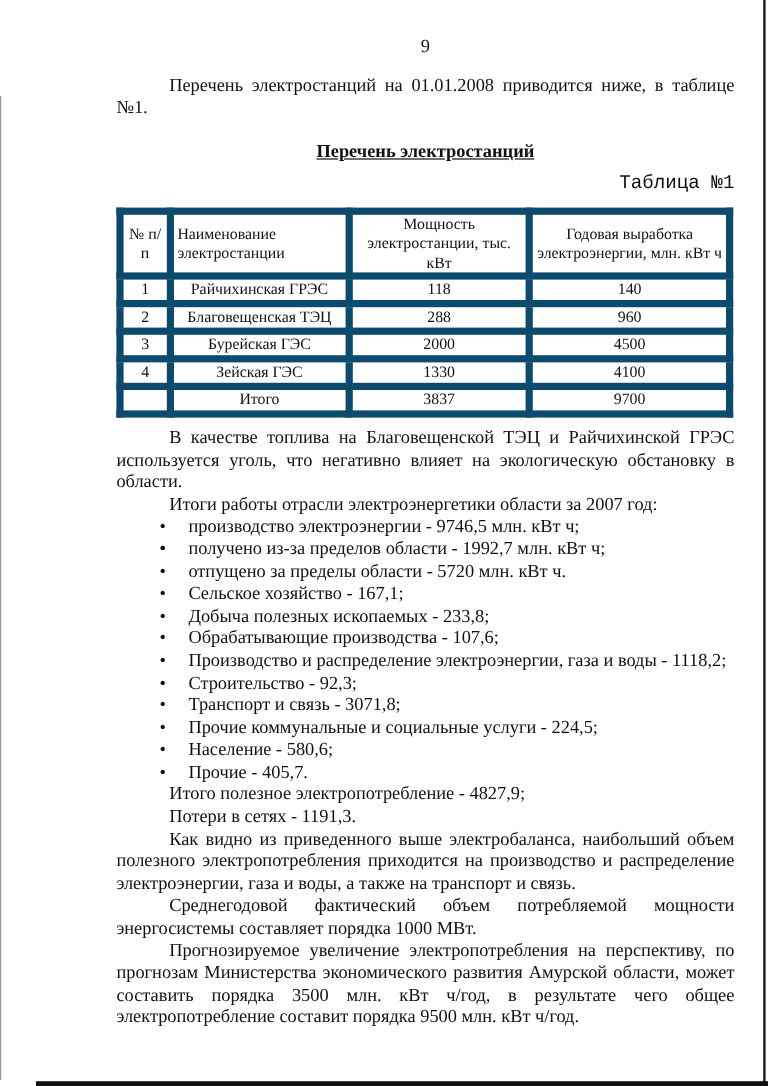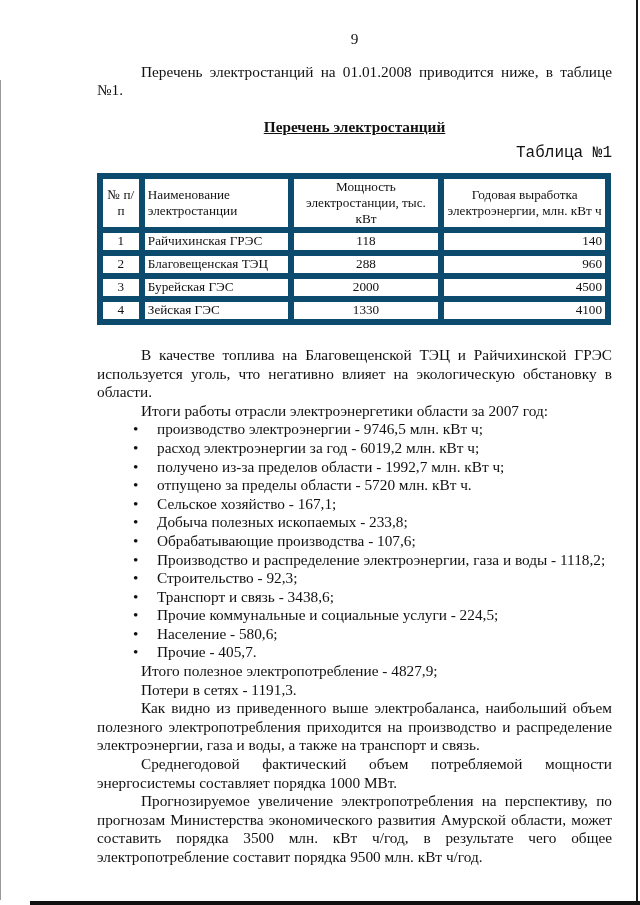--- a/index.html
+++ b/index.html
@@ -84,26 +84,26 @@
     table.stations th {
       text-align: center;
       height: 36px;
       vertical-align: middle;
     }
     table.stations td {
       height: 17px;
       vertical-align: top;
     }
     .c-num { width: 34px; text-align: center; }
-    .c-name { width: 148px; text-align: left; }
+    .c-name { width: 148px; text-align: center; }
     .c-cap { width: 150px; text-align: center; }
-    .c-gen { width: 170px; text-align: right; }
+    .c-gen { width: 170px; text-align: center; }
     td.total-label { text-align: center; }
     td.c-gen { padding-top: 3px; }
-    .after-table { margin-top: 21px; }
+    .after-table { margin-top: 8px; }
     ul.bullets {
       list-style: none;
       margin: 0;
       padding: 0;
     }
     ul.bullets li {
       position: relative;
       padding-left: 60px;
       margin: 0;
     }
@@ -158,41 +158,47 @@
           <td class="c-name">Бурейская ГЭС</td>
           <td class="c-cap">2000</td>
           <td class="c-gen">4500</td>
         </tr>
         <tr>
           <td class="c-num">4</td>
           <td class="c-name">Зейская ГЭС</td>
           <td class="c-cap">1330</td>
           <td class="c-gen">4100</td>
         </tr>
+        <tr>
+          <td class="c-num"></td>
+          <td class="c-name total-label">Итого</td>
+          <td class="c-cap">3837</td>
+          <td class="c-gen">9700</td>
+        </tr>
       </tbody>
     </table>
 
     <p class="indent after-table">В качестве топлива на Благовещенской ТЭЦ и Райчихинской ГРЭС используется уголь, что негативно влияет на экологическую обстановку в области.</p>
     <p class="indent">Итоги работы отрасли электроэнергетики области за 2007 год:</p>
 
     <ul class="bullets">
       <li><span class="bullet">•</span><span>производство электроэнергии - 9746,5 млн. кВт ч;</span></li>
-      <li><span class="bullet">•</span><span>расход электроэнергии за год - 6019,2 млн. кВт ч;</span></li>
+      <li><span class="bullet">•</span></li>
       <li><span class="bullet">•</span><span>получено из-за пределов области - 1992,7 млн. кВт ч;</span></li>
       <li><span class="bullet">•</span><span>отпущено за пределы области - 5720 млн. кВт ч.</span></li>
     </ul>
 
 
     <ul class="bullets lvl1">
       <li><span class="bullet">•</span><span>Сельское хозяйство - 167,1;</span></li>
       <li><span class="bullet">•</span><span>Добыча полезных ископаемых - 233,8;</span></li>
       <li><span class="bullet">•</span><span>Обрабатывающие производства - 107,6;</span></li>
       <li><span class="bullet">•</span><span>Производство и распределение электроэнергии, газа и воды - 1118,2;</span></li>
       <li><span class="bullet">•</span><span>Строительство - 92,3;</span></li>
-      <li><span class="bullet">•</span><span>Транспорт и связь - 3438,6;</span></li>
+      <li><span class="bullet">•</span><span>Транспорт и связь - 3071,8;</span></li>
       <li><span class="bullet">•</span><span>Прочие коммунальные и социальные услуги - 224,5;</span></li>
       <li><span class="bullet">•</span><span>Население - 580,6;</span></li>
       <li><span class="bullet">•</span><span>Прочие - 405,7.</span></li>
     </ul>
 
     <p class="indent">Итого полезное электропотребление - 4827,9;</p>
     <p class="indent">Потери в сетях - 1191,3.</p>
 
     <p class="indent">Как видно из приведенного выше электробаланса, наибольший объем полезного электропотребления приходится на производство и распределение электроэнергии, газа и воды, а также на транспорт и связь.</p>
     <p class="indent">Среднегодовой фактический объем потребляемой мощности энергосистемы составляет порядка 1000 МВт.</p>

